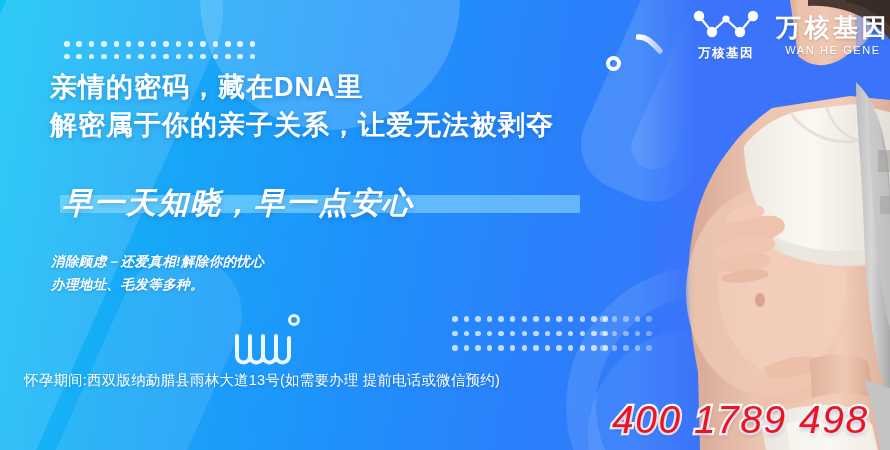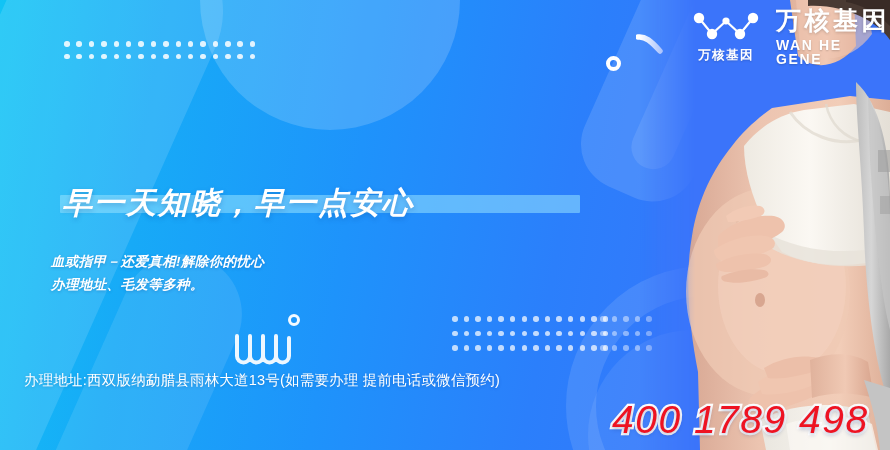--- a/index.html
+++ b/index.html
@@ -93,21 +93,21 @@
   .logo-mark-text{
     color:#fff; font-size:12.5px; font-weight:bold; letter-spacing:1.4px;
     text-shadow:0 1px 2px rgba(0,0,0,.18);
   }
   .logo-words{ display:flex; flex-direction:column; align-items:center; line-height:1; }
   .logo-cn{
     color:#fff; font-size:25px; font-weight:bold; letter-spacing:3.5px;
     text-shadow:0 1px 3px rgba(0,0,0,.20);
   }
   .logo-en{
-    color:#fff; font-size:14px; font-weight:bold; letter-spacing:1.6px; margin-top:5px;
+    color:#fff; font-size:11px; font-weight:normal; letter-spacing:1.6px; margin-top:5px;
     text-shadow:0 1px 2px rgba(0,0,0,.20);
   }
 
   
   .headline{ position:absolute; left:50px; top:68px; }
   .headline .hl{
     display:block; color:#ffffff; font-weight:bold; font-size:27px;
     letter-spacing:1px; line-height:1.42;
     text-shadow:0 2px 5px rgba(10,60,140,.30);
   }
@@ -366,28 +366,32 @@
         <circle cx="63" cy="8" r="5.2" fill="#ffffff"></circle>
       </svg>
       <div class="logo-mark-text">万核基因</div>
     </div>
     <div class="logo-words">
       <div class="logo-cn">万核基因</div>
       <div class="logo-en">WAN HE GENE</div>
     </div>
   </div>
 
+  <div class="headline">
+    <span class="hl">亲情的密码，藏在DNA里</span>
+    <span class="hl">解密属于你的亲子关系，让爱无法被剥夺</span>
+  </div>
 
   <div class="subhead-wrap">
     <div class="sub-bar"></div>
     <span class="subhead">早一天知晓，早一点安心</span>
   </div>
 
   <div class="body-copy">
-    <span>血或指甲－还爱真相!解除你的忧心</span>
+    <span>消除顾虑－还爱真相!解除你的忧心</span>
     <span>办理地址、毛发等多种。</span>
   </div>
 
-  <div class="address">办理地址:西双版纳勐腊县雨林大道13号(如需要办理 提前电话或微信预约)</div>
+  <div class="address">怀孕期间:西双版纳勐腊县雨林大道13号(如需要办理 提前电话或微信预约)</div>
 
   <div class="phone">400 1789 498</div>
 
 </div>
 
 </body></html>

